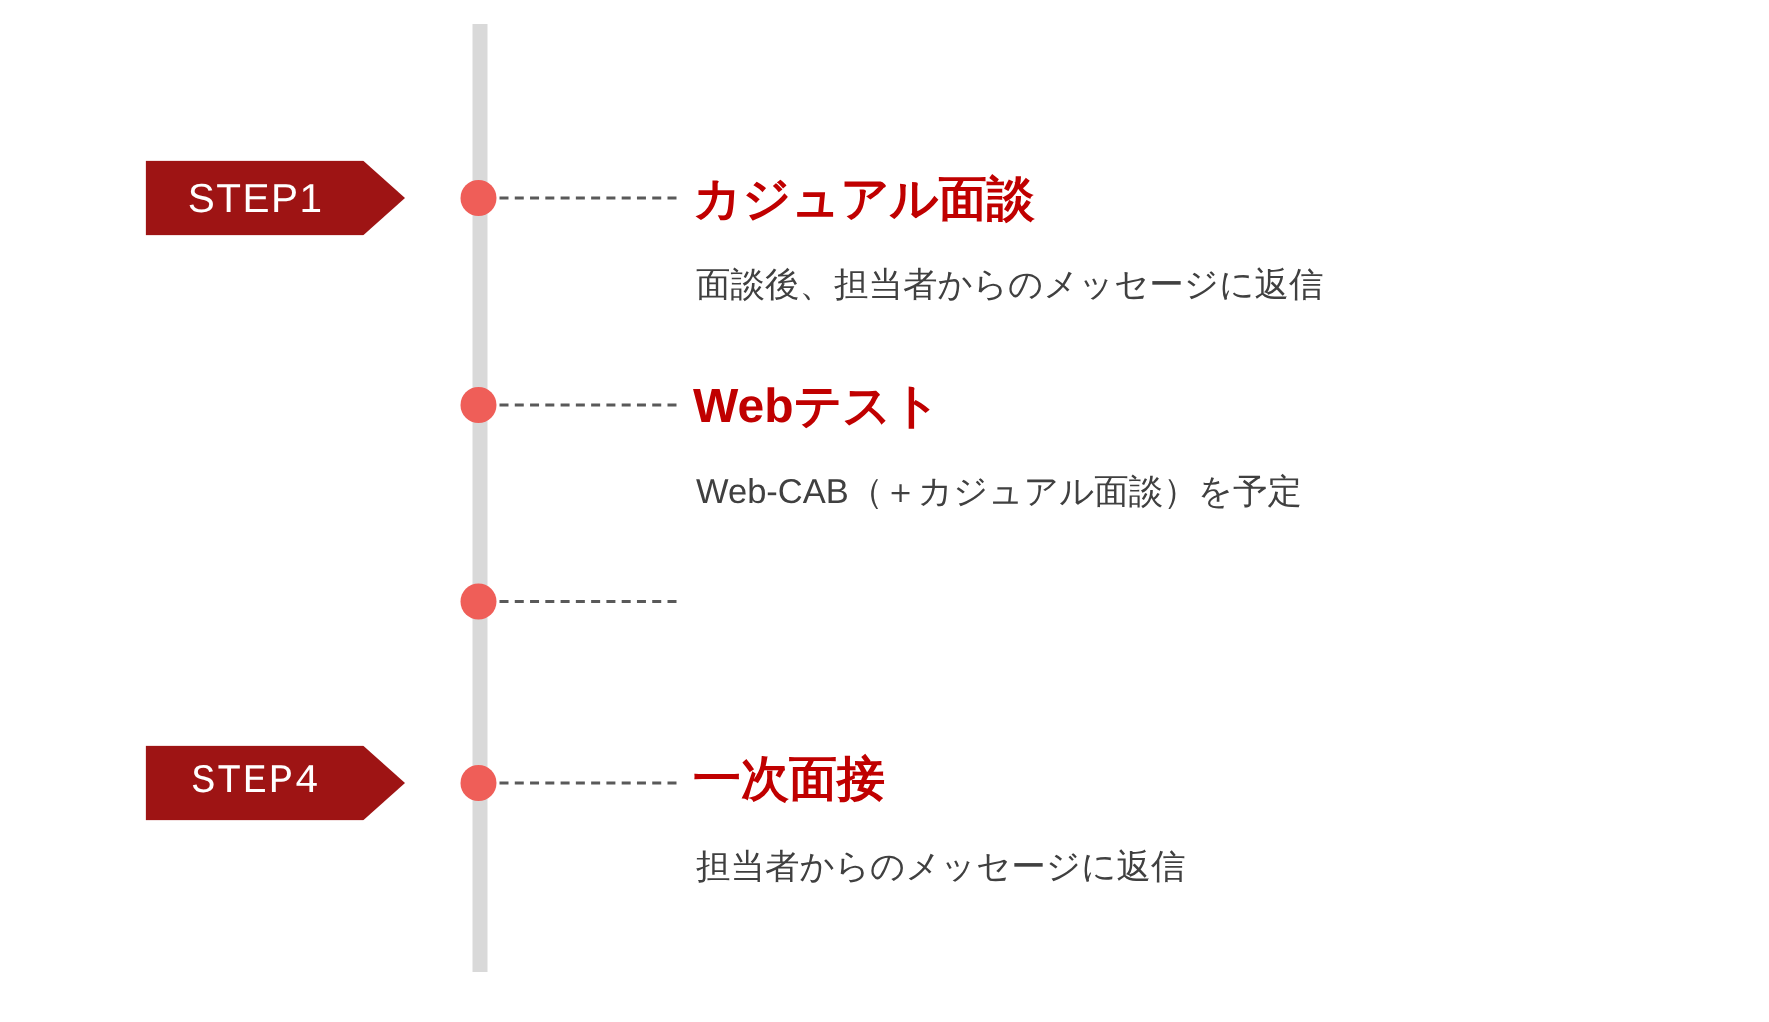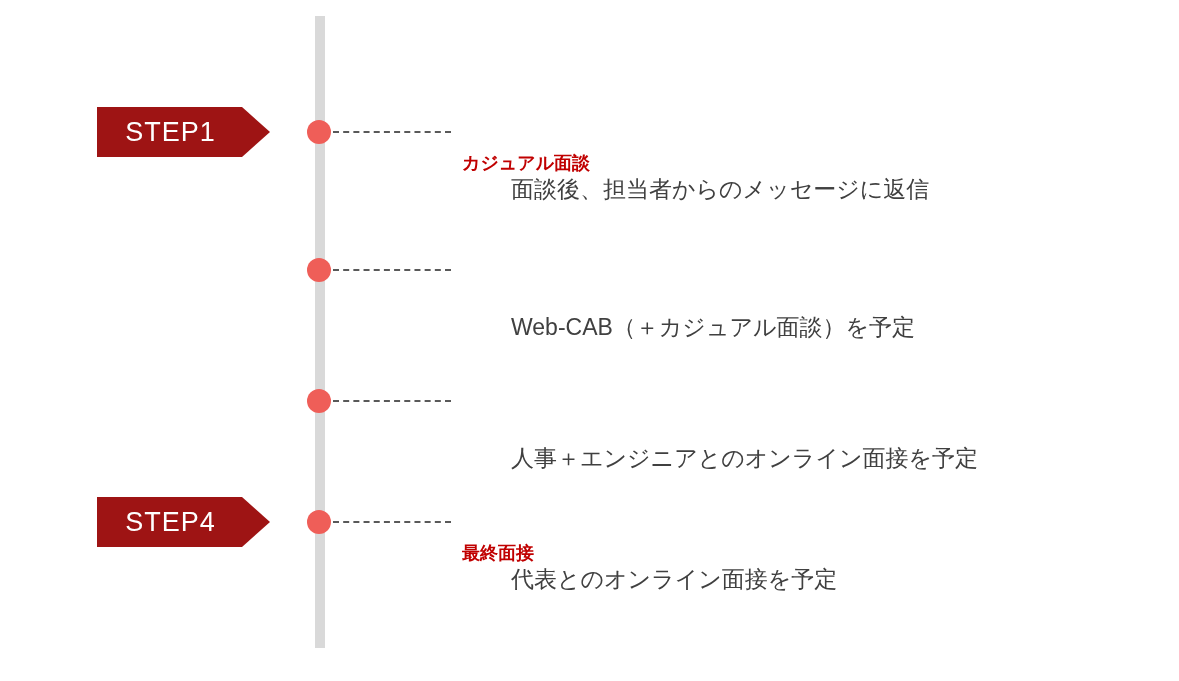--- a/index.html
+++ b/index.html
@@ -25,21 +25,21 @@
   }
   .step {
     position: absolute;
     left: 0;
     width: 100%;
     height: 130px;
   }
   .s1 { top: 107px; }
   .s2 { top: 245px; }
   .s3 { top: 376px; }
-  .s4 { top: 497px; }
+  .s4 { top: 497px; font-family: Liberation Mono, monospace; }
   .badge {
     position: absolute;
     left: 97px;
     top: 0;
     width: 173px;
     height: 50px;
     background: var(--badge-red, #9E1414);
     clip-path: polygon(0 0, 145px 0, 173px 25px, 145px 50px, 0 50px);
     color: var(--badge-text, #FFFFFF);
     display: flex;
@@ -65,30 +65,29 @@
     left: 333px;
     top: 24px;
     width: 118px;
     height: 0;
     border-top: 2px dashed var(--dash-gray, #595959);
   }
   .title {
     position: absolute;
     left: 462px;
     top: 4px;
-    font-size: 18px;
+    font-size: 32px;
     font-weight: bold;
     color: var(--title-red, #C00000);
     line-height: 42px;
     white-space: nowrap;
-    margin-top: 31px;
   }
   .desc {
     position: absolute;
-    left: 511px;
+    left: 464px;
     top: 66px;
     font-size: 23px;
     color: var(--subtitle-gray, #404040);
     line-height: 32px;
     white-space: nowrap;
   }
 </style>
 </head>
 <body>
 
@@ -102,32 +101,32 @@
     </div>
     <div class="dot"></div>
     <div class="connector"></div>
     <div class="title">カジュアル面談</div>
     <div class="desc">面談後、担当者からのメッセージに返信</div>
   </div>
 
   <div class="step s2">
     <div class="dot"></div>
     <div class="connector"></div>
+    <div class="title">Webテスト</div>
     <div class="desc">Web-CAB（＋カジュアル面談）を予定</div>
   </div>
 
   <div class="step s3">
     <div class="dot"></div>
     <div class="connector"></div>
-    <div class="desc">人事＋エンジニアとのオンライン面接を予定</div>
   </div>
 
   <div class="step s4">
     <div class="badge">
       <span>STEP4</span>
     </div>
     <div class="dot"></div>
     <div class="connector"></div>
-    <div class="title">最終面接</div>
-    <div class="desc">代表とのオンライン面接を予定</div>
+    <div class="title">一次面接</div>
+    <div class="desc">担当者からのメッセージに返信</div>
   </div>
 
 </div>
 
 </body></html>

